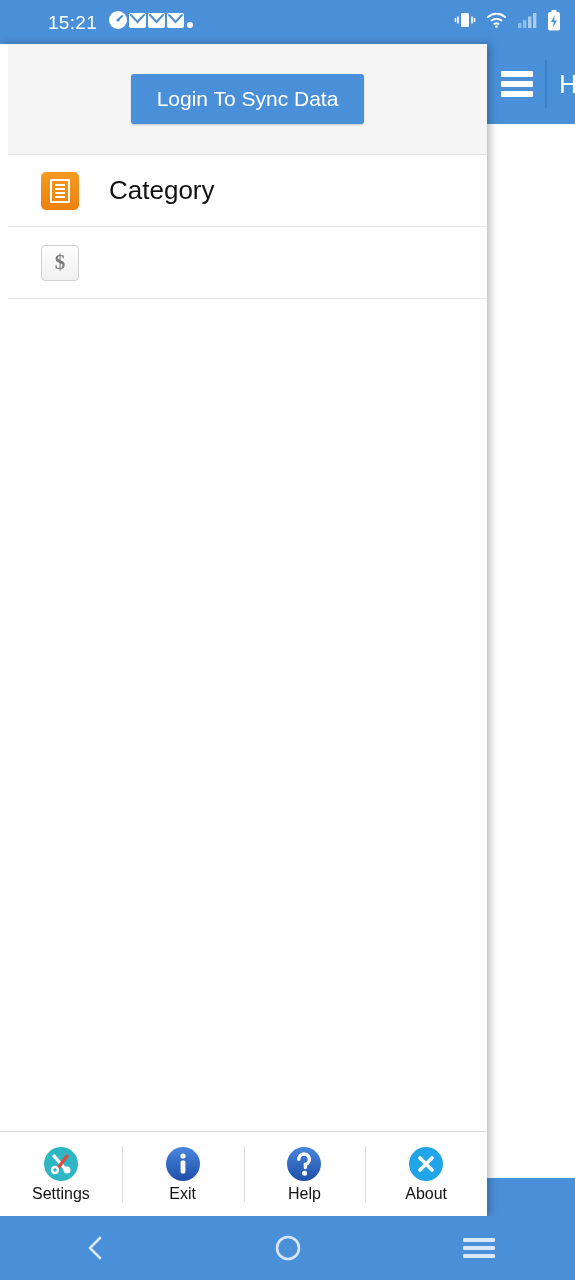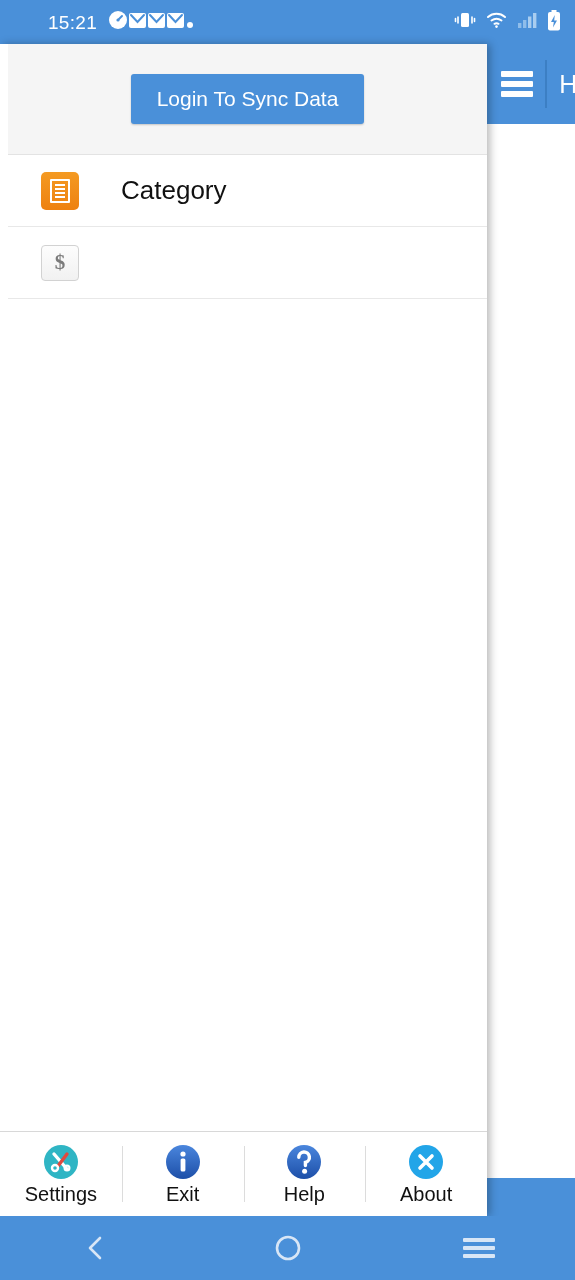--- a/index.html
+++ b/index.html
@@ -51,21 +51,21 @@
     font-family:"Liberation Sans", sans-serif;
     font-size:21px; padding:0 26px; height:50px; border-radius:3px;
     cursor:pointer; white-space:nowrap;
     box-shadow:0 1px 2px rgba(0,0,0,.2);
   }
 
   .menu-list { background:#ffffff; }
   .menu-item {
     display:flex; align-items:center; height:72px;
     padding-left:33px; border-bottom:1px solid #e8e8e8;
-    cursor:pointer; background:#ffffff;gap:12px;
+    cursor:pointer; background:#ffffff;
   }
   .menu-icon { width:44px; display:flex; align-items:center; justify-content:flex-start; }
   .menu-label { font-size:26px; color:#111111; margin-left:24px; }
   .menu-item.noborder { border-bottom:1px solid #e8e8e8; }
 
   
   .ic-category {
     width:38px; height:38px; border-radius:5px;
     background:linear-gradient(#f49a22,#ee8110);
     display:flex; align-items:center; justify-content:center;
@@ -97,21 +97,21 @@
     background:#ffffff; border-top:1px solid #d8d8d8;
     display:flex; align-items:stretch;
   }
   .tab {
     flex:1; display:flex; flex-direction:column; align-items:center; justify-content:center;
     gap:2px; cursor:pointer; position:relative;
   }
   .tab + .tab::before {
     content:""; position:absolute; left:0; top:14px; bottom:14px; width:1px; background:#dcdcdc;
   }
-  .tab-label { font-size:20px; color:#111111;text-align:right; }
+  .tab-label { font-size:16px; color:#111111;text-align:right; }
   .tab-ic { width:38px; height:38px; }
 
   
   .navbar {
     position:absolute; left:0; bottom:0; width:575px; height:64px;
     background:#4a90d9; display:flex; align-items:center; z-index:5;
   }
   .nav-btn { flex:1; display:flex; align-items:center; justify-content:center; cursor:pointer; }
   .nav-ham { width:32px; height:20px; display:flex; flex-direction:column; justify-content:space-between; }
   .nav-ham i { display:block; height:4px; background:#d8e6f6; border-radius:1px; }

